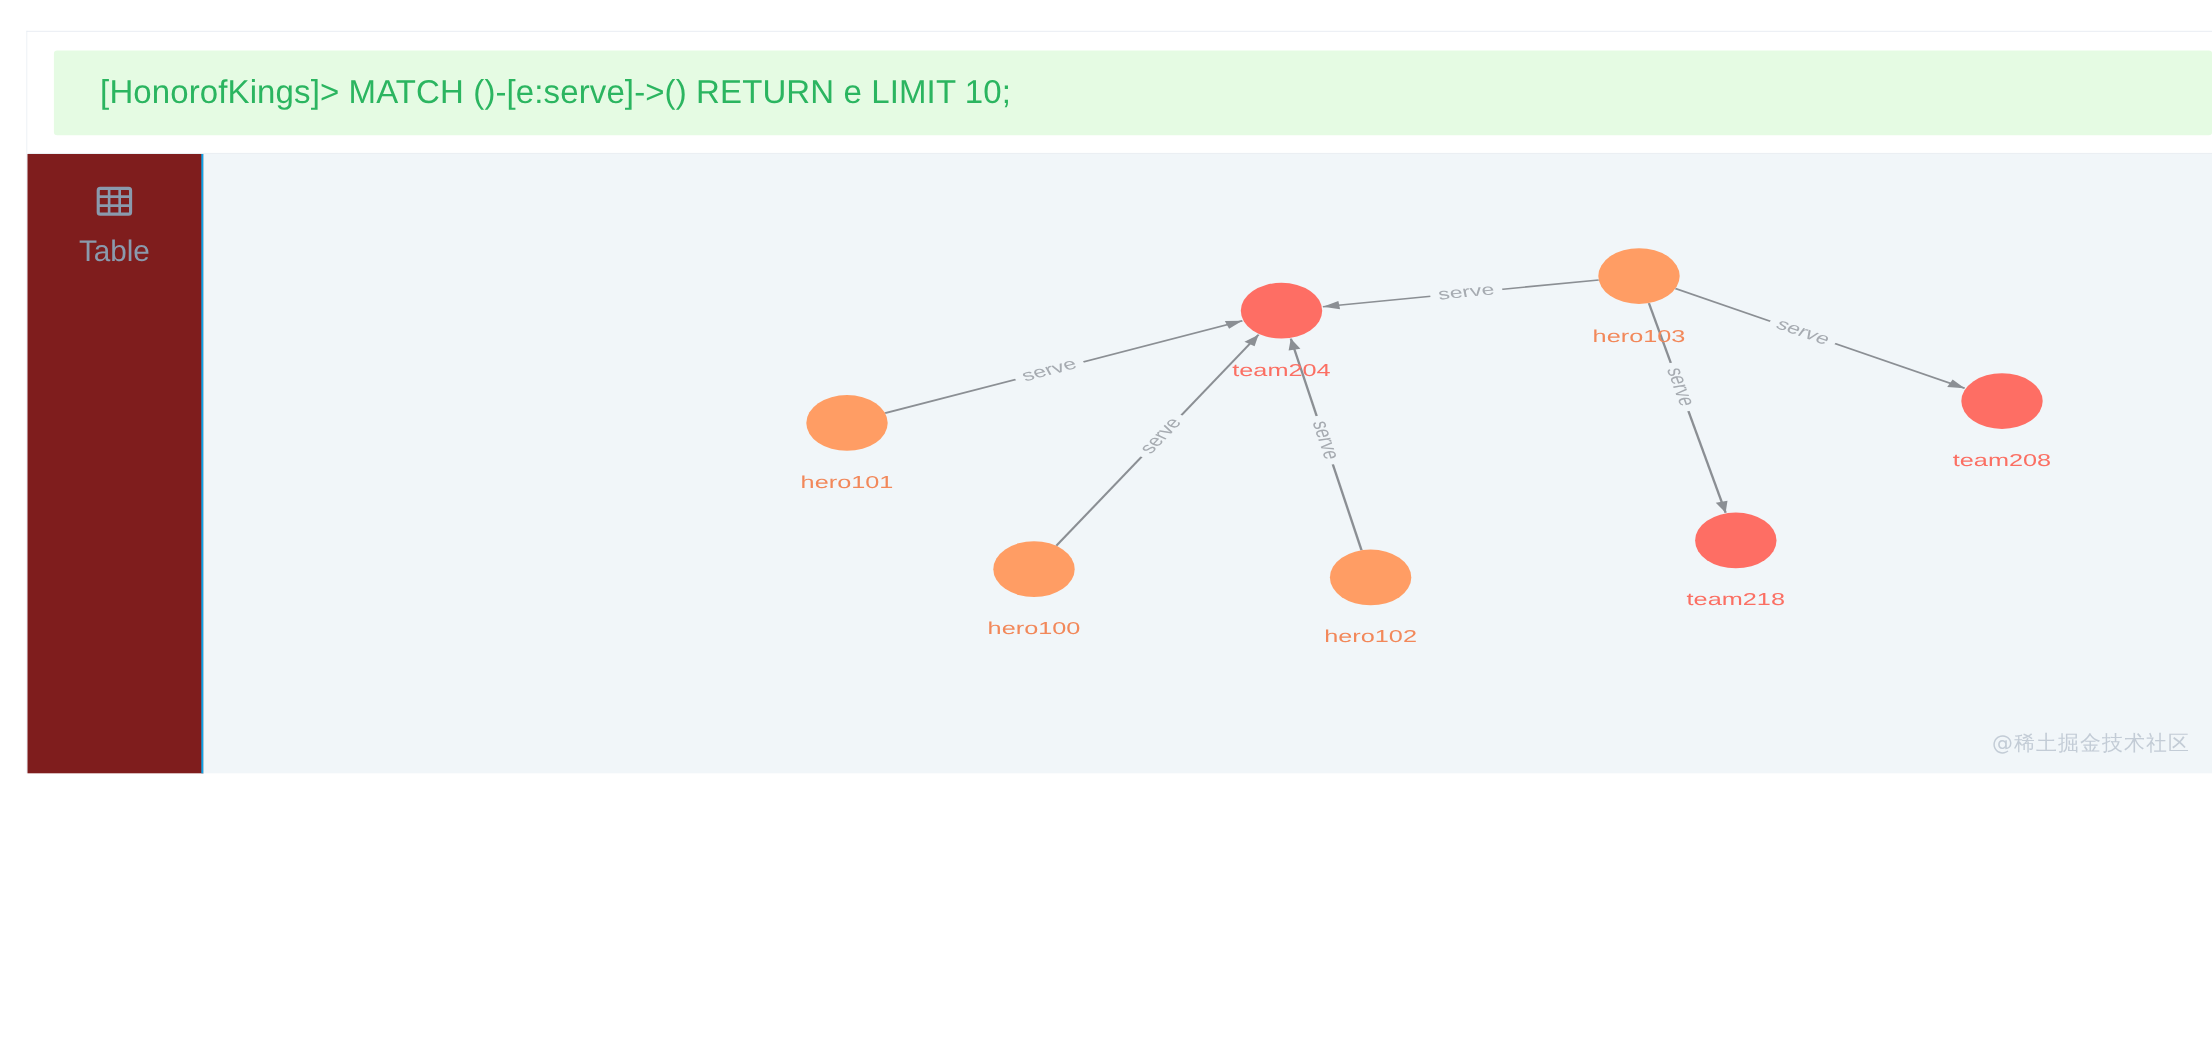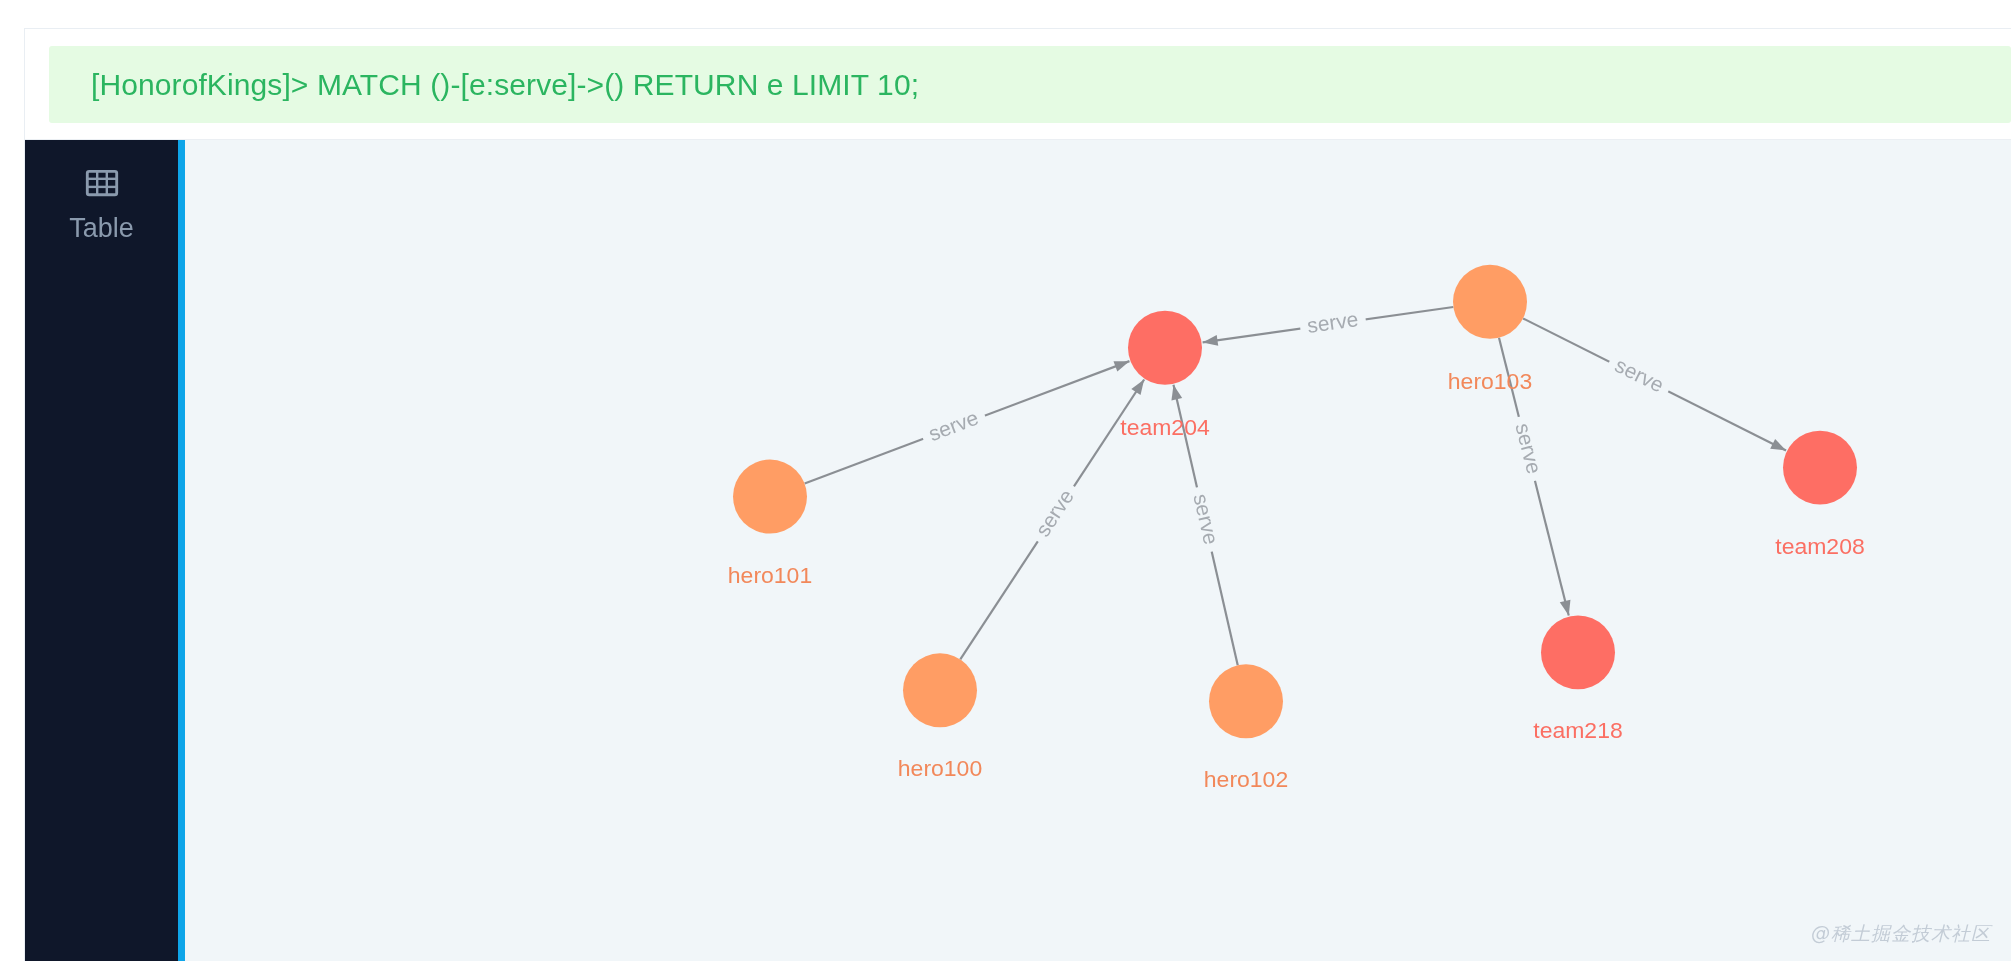--- a/index.html
+++ b/index.html
@@ -19,21 +19,21 @@
     height: 961px;
     background: #ffffff;
   }
 
   
   .card {
     position: absolute;
     left: 24px;
     top: 28px;
     width: 1987px;
-    height: 933px;
+    height: 675px;
     background: #ffffff;
     border-top: 1px solid #e9eef3;
     border-left: 1px solid #e9eef3;
     box-sizing: border-box;
   }
 
   
   .query-bar-wrap {
     position: absolute;
     left: 0;
@@ -65,22 +65,22 @@
     white-space: nowrap;
   }
 
   
   .sidebar {
     position: absolute;
     left: 0;
     top: 111px;
     width: 160px;
     bottom: 0;
-    background: #0f172a;
-    border-right: 7px solid #0ea5e9;
+    background: #7f1d1d;
+    border-right: 2px solid #0ea5e9;
     box-sizing: border-box;
     text-align: right;
   }
   .side-tab {
     position: relative;
     width: 100%;
     height: 127px;
     display: flex;
     flex-direction: column;
     align-items: center;
@@ -160,21 +160,20 @@
   
   .watermark {
     position: absolute;
     right: 20px;
     bottom: 14px;
     font-size: 19px;
     color: #c3ccd6;
     font-family: "DejaVu Sans", sans-serif;
     letter-spacing: 1px;
     user-select: none;
-    font-style: italic;
   }
 </style>
 </head>
 <body>
 
 <div id="app">
 
   <div class="card">
 
     <div class="query-bar-wrap">

